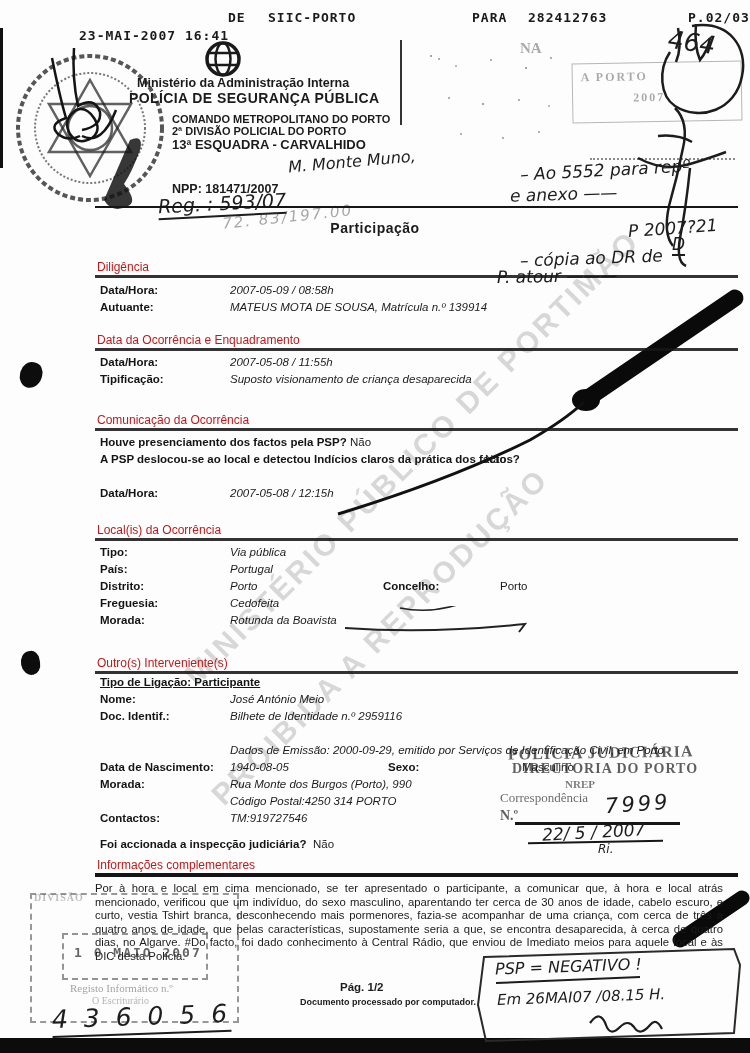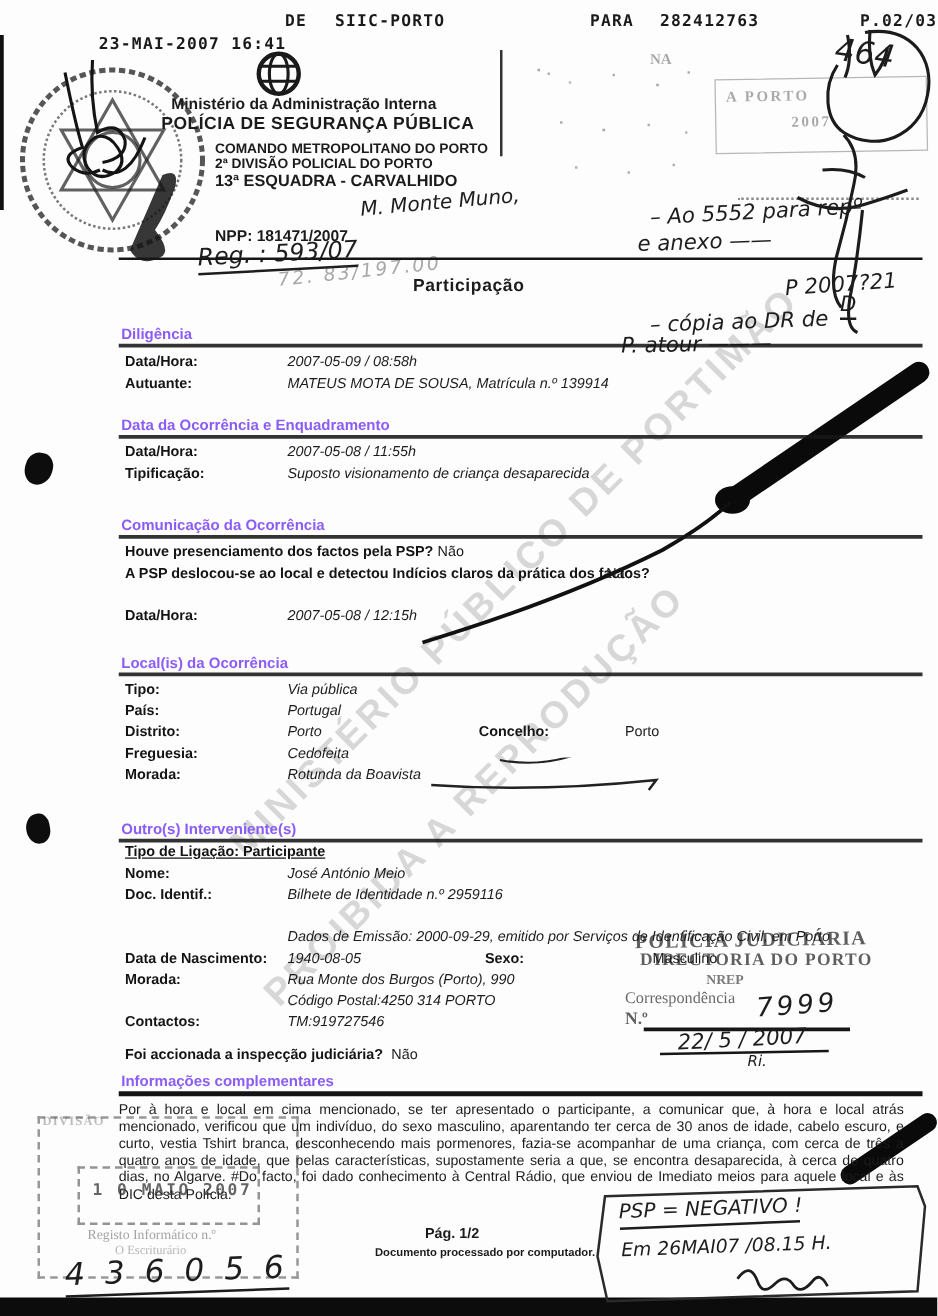--- a/index.html
+++ b/index.html
@@ -1,21 +1,21 @@
 <!DOCTYPE html>
 <html><head>
 <meta charset="utf-8">
 <style>
   html,body{margin:0;padding:0;}
   body{background:#ffffff;font-family:"Liberation Sans",sans-serif;color:#1b1b1b;}
   .page{position:relative;width:750px;height:1053px;background:#fdfdfd;overflow:hidden;}
   .abs{position:absolute;}
   .mono{font-family:"DejaVu Sans Mono",monospace;font-weight:bold;font-size:13px;color:#1a1a1a;letter-spacing:1px;}
   .b{font-weight:bold;}
-  .sec-title{font-weight:bold;font-size:12px;color:#8b5cf6;}
+  .sec-title{font-weight:normal;font-size:12px;color:#b91c1c;}
   .sec-line{height:2.5px;background:#171717;opacity:.88;}
   .lbl{font-weight:bold;font-size:11.5px;color:#141414;}
   .val{font-size:11.5px;color:#1c1c1c;}
   .row{position:absolute;left:97px;width:645px;height:15px;}
   .row .l1{position:absolute;left:3px;top:0;}
   .row .v1{position:absolute;left:133px;top:0;white-space:nowrap;font-style:italic;}
   .row .l2{position:absolute;left:286px;top:0;}
   .row .v2{position:absolute;left:403px;top:0;}
   .hw{font-family:"DejaVu Sans",sans-serif;font-style:italic;color:#1d1d1d;white-space:nowrap;}
   .faint{color:rgba(60,60,60,.45);}
@@ -66,21 +66,21 @@
   <div class="abs b" style="left:172px;top:125px;font-size:11px;">2ª DIVISÃO POLICIAL DO PORTO</div>
   <div class="abs b" style="left:172px;top:137px;font-size:13px;">13ª ESQUADRA - CARVALHIDO</div>
   <div class="abs b" style="left:172px;top:182px;font-size:12.5px;">NPP: 181471/2007</div>
 
   <div class="abs hw" style="left:288px;top:152px;font-size:16px;transform:rotate(-5deg);">M. Monte Muno,</div>
   <div class="abs hw" style="left:158px;top:192px;font-size:19px;transform:rotate(-3deg);border-bottom:2px solid #1d1d1d;padding-bottom:1px;">Reg. :  593/07</div>
   <div class="abs hw faint" style="left:222px;top:208px;font-size:15px;transform:rotate(-6deg);letter-spacing:2px;">72. 83/197.00</div>
 
   <div class="abs" style="left:400px;top:40px;width:2px;height:85px;background:rgba(0,0,0,.8);"></div>
   <div class="abs noise" style="left:430px;top:55px;box-shadow:8px 3px rgba(0,0,0,.3),25px 10px rgba(0,0,0,.25),60px 4px rgba(0,0,0,.3),95px 12px rgba(0,0,0,.35),120px 2px rgba(0,0,0,.3),18px 42px rgba(0,0,0,.3),52px 48px rgba(0,0,0,.35),88px 44px rgba(0,0,0,.3),118px 50px rgba(0,0,0,.25),30px 78px rgba(0,0,0,.3),72px 82px rgba(0,0,0,.3),108px 76px rgba(0,0,0,.3);"></div>
-  <div class="abs stamp-serif" style="left:520px;top:40px;font-size:12px;opacity:.45;">NA</div>
+  <div class="abs stamp-serif" style="left:520px;top:40px;font-size:15px;opacity:.45;">NA</div>
   <div class="abs" style="left:572px;top:62px;width:168px;height:58px;border:1.5px solid rgba(0,0,0,.28);transform:rotate(-1deg);">
     <div class="stamp-serif" style="font-size:12px;opacity:.45;margin:6px 0 0 8px;letter-spacing:2px;">A PORTO</div>
     <div class="stamp-serif" style="font-size:12px;opacity:.45;margin:6px 0 0 60px;letter-spacing:2px;">2007</div>
   </div>
   <div class="abs" style="left:590px;top:158px;width:145px;border-top:2px dotted rgba(0,0,0,.45);"></div>
 
   <svg class="abs" style="left:630px;top:18px;" width="120" height="250" viewBox="0 0 120 250">
     <path d="M62,8 C100,2 118,30 112,58 C106,92 70,104 45,88 C30,78 28,52 40,34" fill="none" stroke="#1c1c1c" stroke-width="2.5"></path>
     <path d="M48,10 q4,20 -2,34 M66,6 q-2,22 4,36 q8,-10 10,-22" fill="none" stroke="#1c1c1c" stroke-width="2.5"></path>
     <path d="M45,90 q14,14 8,40 q-6,30 -14,58 q-6,28 4,40 M28,118 q20,-2 34,6 M8,140 q26,14 52,6 q20,-6 36,-12" fill="none" stroke="#1c1c1c" stroke-width="2.5"></path>

